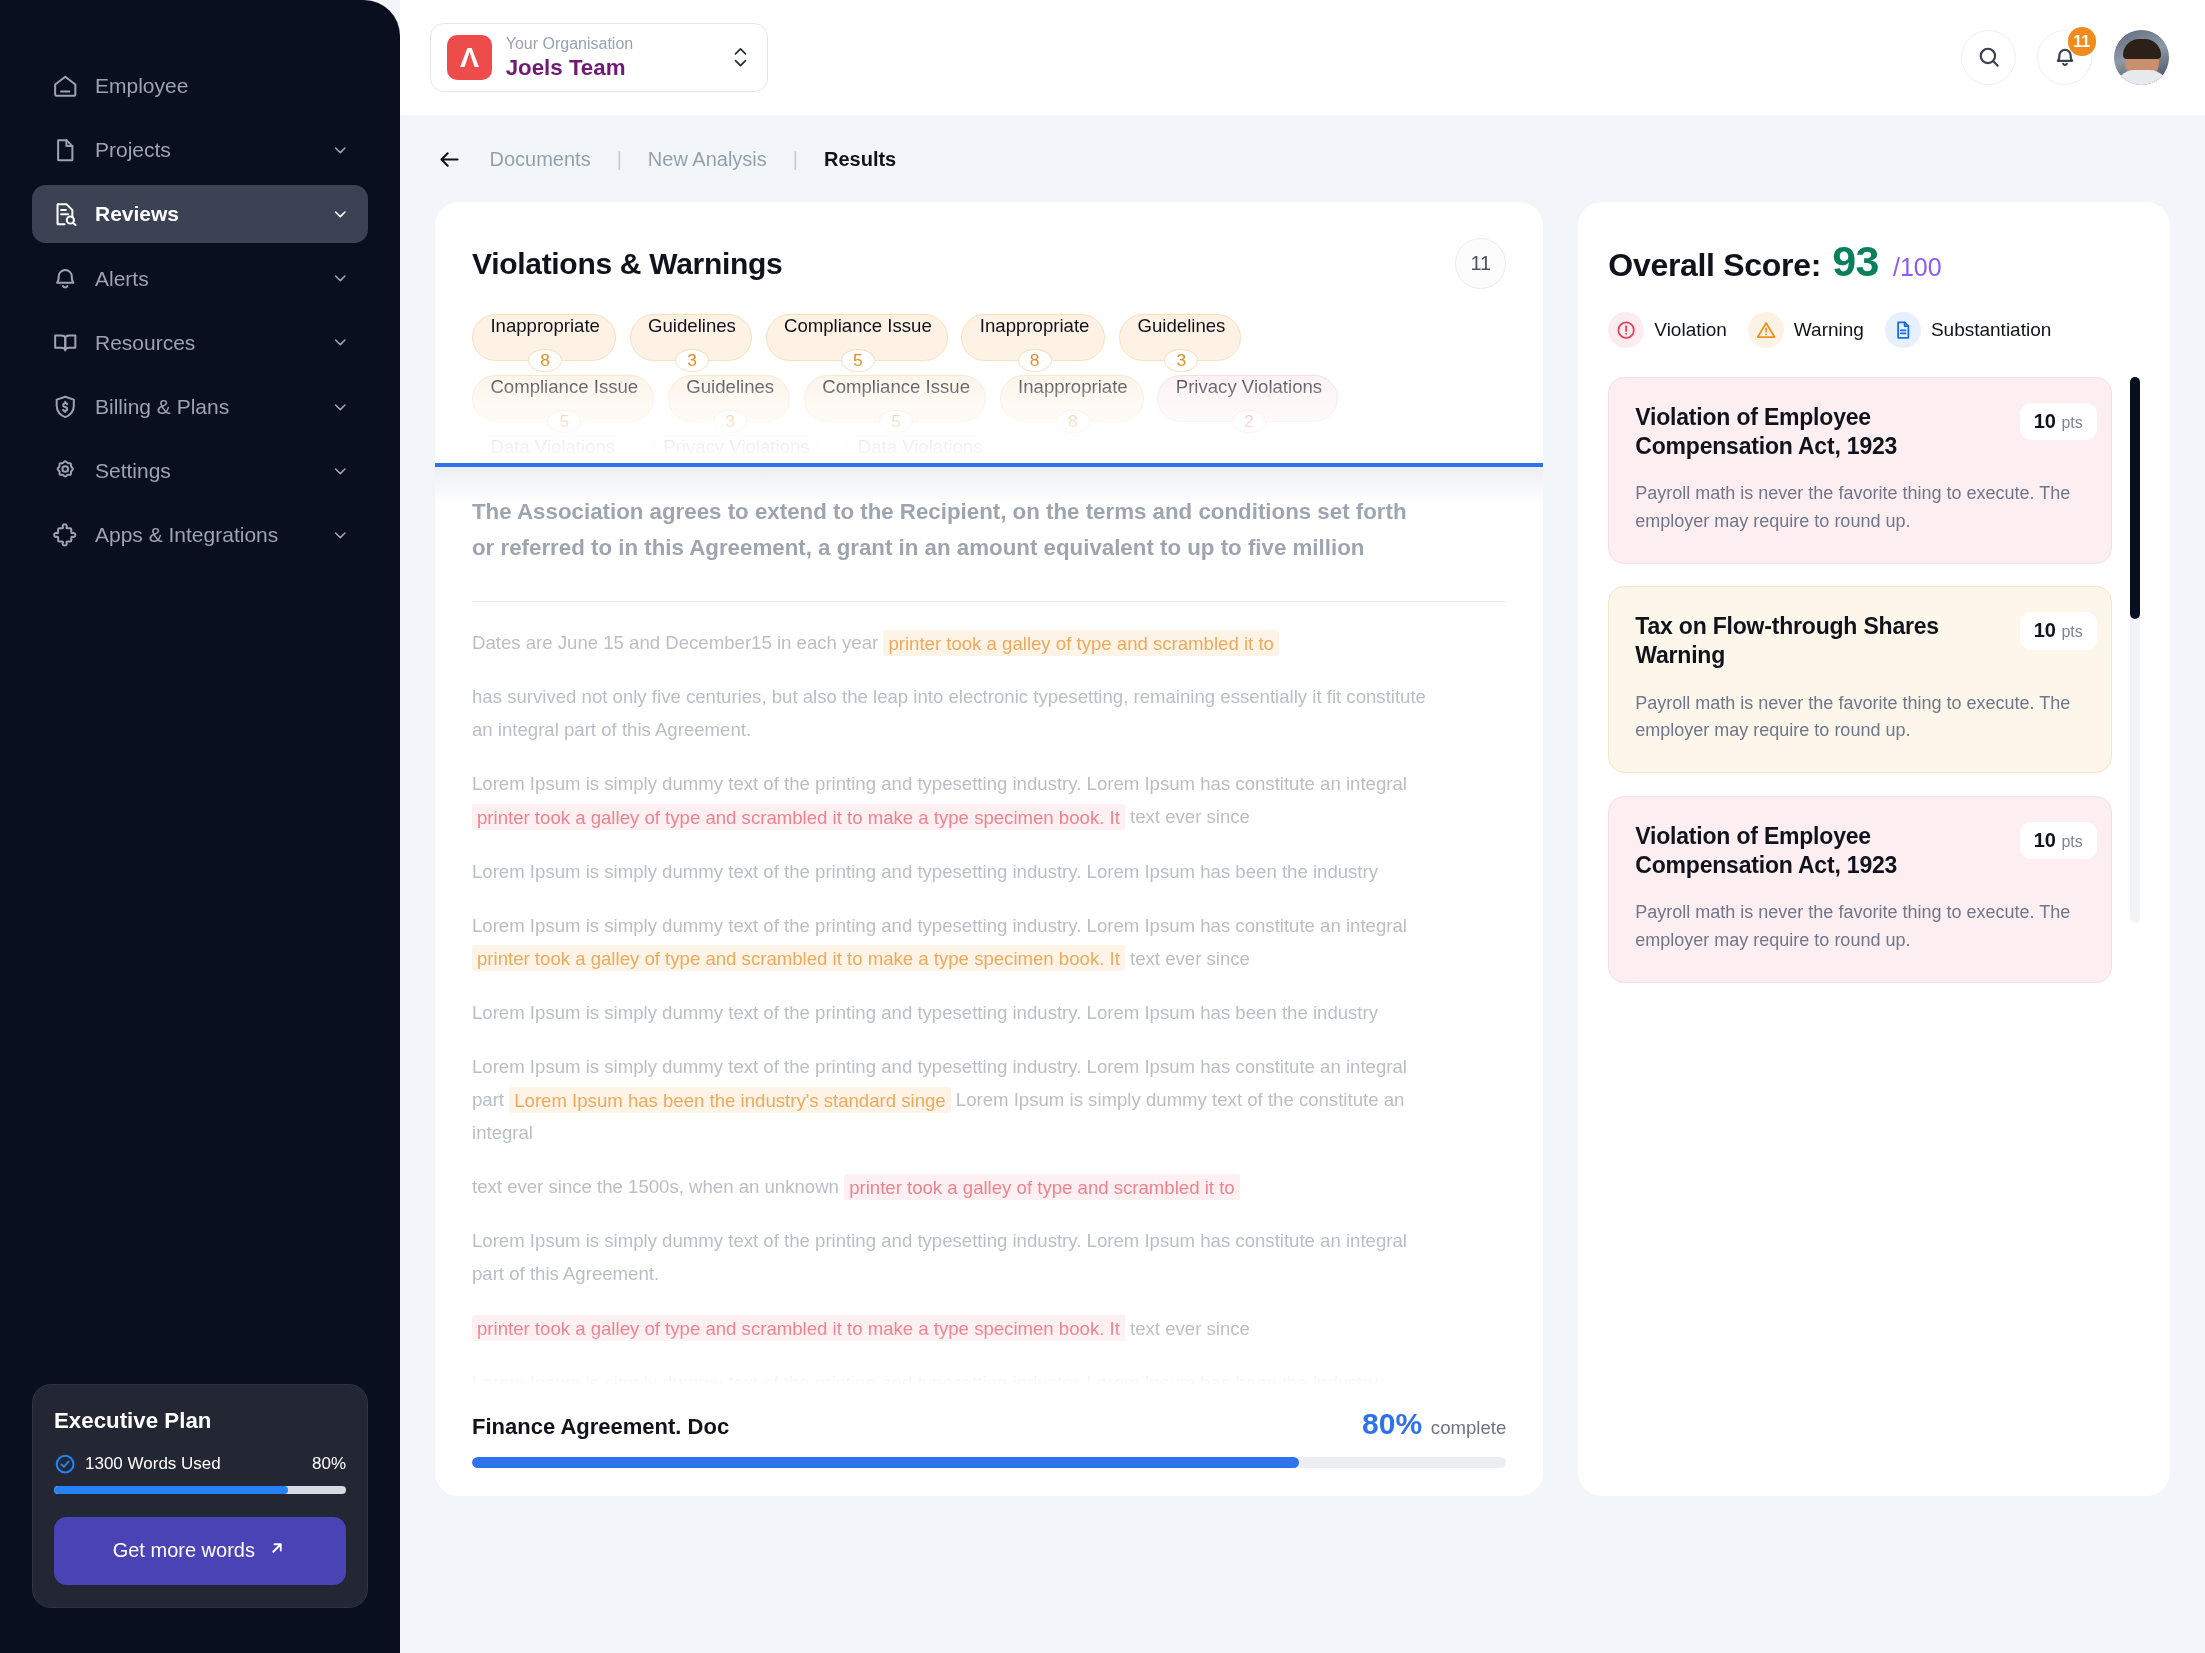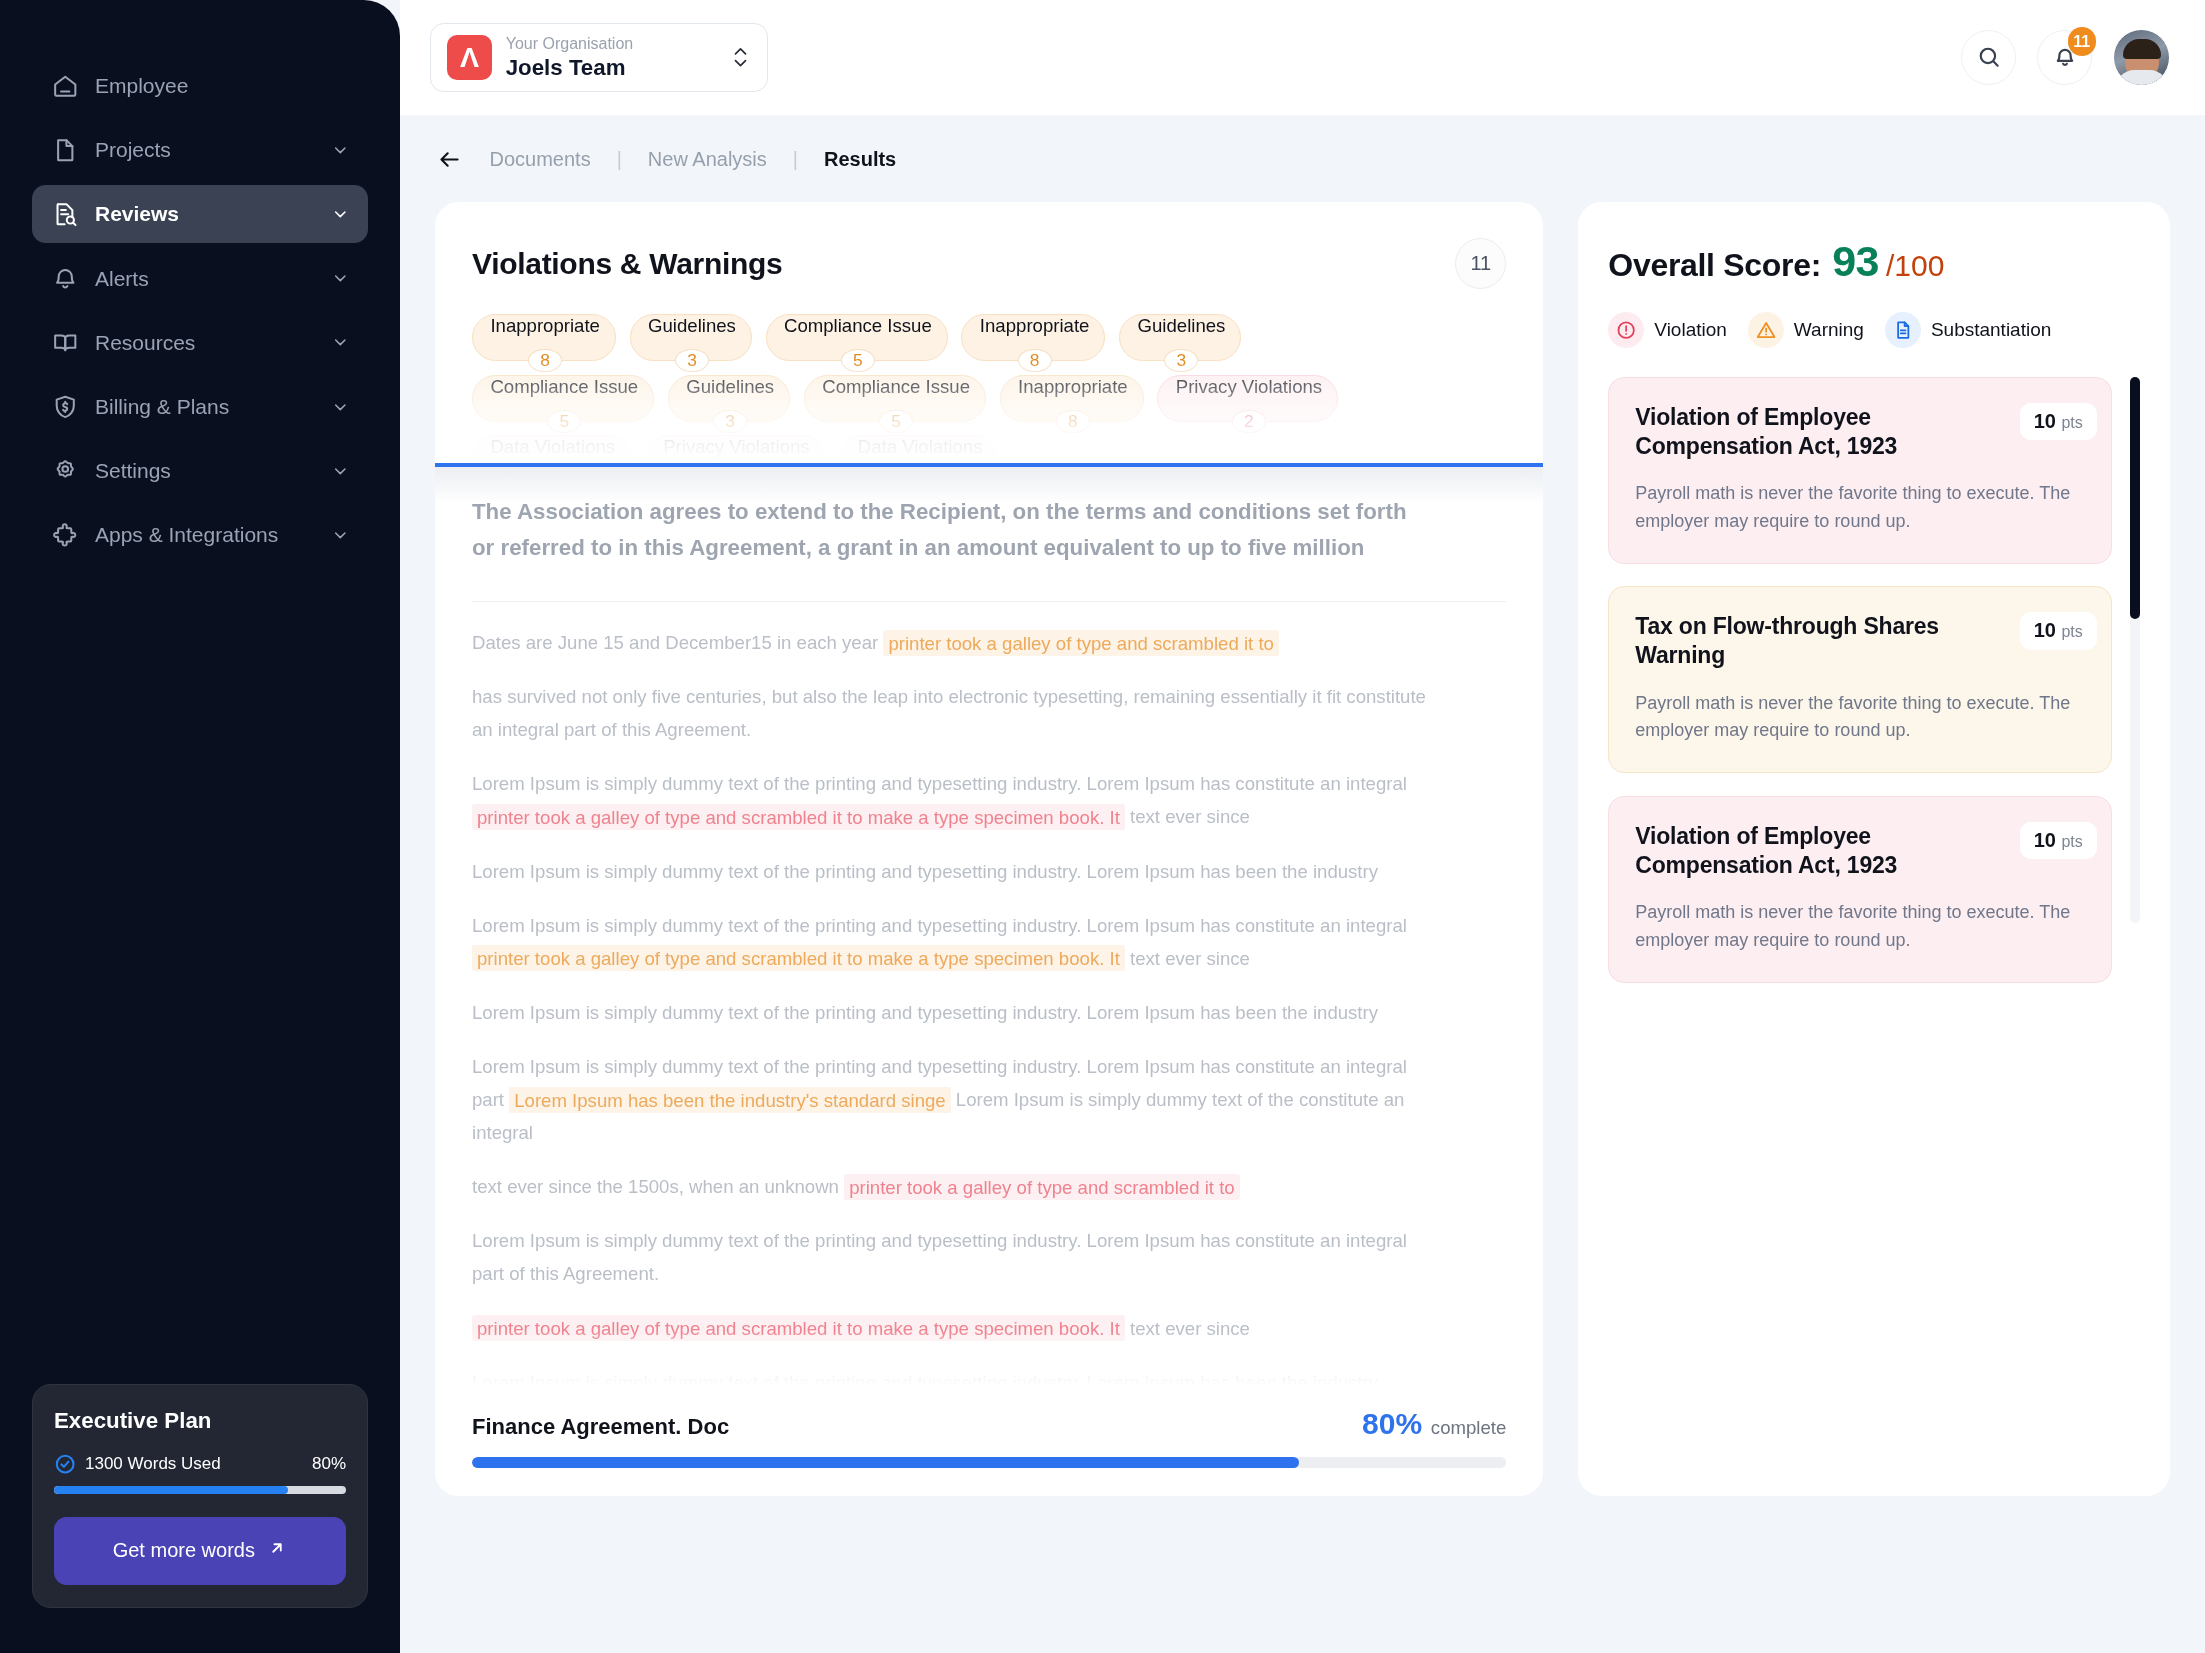--- a/index.html
+++ b/index.html
@@ -85,21 +85,21 @@
     height: 69px; padding: 0 16px; gap: 13.7px; cursor: pointer;
     min-width: 338px;
   }
   .org-logo {
     width: 45px; height: 45px; border-radius: 10px;
     background: #ee4b4b; color: #fff;
     display: flex; align-items: center; justify-content: center;
     font-size: 28.5px; font-weight: 700; flex: none;
   }
   .org-label { font-size: 16px; color: #9ba2ae; line-height: 1.25; }
-  .org-name { font-size: 22.3px; color: #0f172a; font-weight: 600; line-height: 1.25; }
+  .org-name { font-size: 22.3px; color: #701a75; font-weight: 600; line-height: 1.25; }
   .org-chev { margin-left: auto; width: 21px; height: 28.5px; }
   .topbar-right { margin-left: auto; display: flex; align-items: center; gap: 21px; padding-right: 35px; }
   .round-btn {
     width: 55px; height: 55px; border-radius: 50%;
     border: 0.6px solid #eceff4; background: #fff;
     display: flex; align-items: center; justify-content: center;
     position: relative; cursor: pointer;
   }
   .badge-count {
     position: absolute; top: -3.7px; right: -5px;
@@ -224,21 +224,21 @@
   
   .side-card {
     width: 593px; height: 1294px;
     background: #fff; border-radius: 23.6px;
     padding: 35px 30px 0 30px;
     position: relative;
   }
   .score-row { display: flex; align-items: baseline; }
   .score-label { font-size: 32px; font-weight: 700; color: #10131b; letter-spacing: -0.3px; }
   .score-val { font-size: 43px; font-weight: 800; color: #08815a; margin-left: 11.2px; letter-spacing: -0.6px; }
-  .score-max { font-size: 30px; color: #c2410c; margin-left: 7px; }
+  .score-max { font-size: 25px; color: #8b5cf6; margin-left: 14px; }
   .legend { display: flex; align-items: center; gap: 21px; margin-top: 26px; }
   .legend-item { display: flex; align-items: center; gap: 10px; font-size: 19px; color: #10131b; }
   .legend-ic {
     width: 36px; height: 36px; border-radius: 50%;
     display: flex; align-items: center; justify-content: center; flex: none;
   }
   .li-violation { background: #fdecef; }
   .li-warning { background: #fdf3e5; }
   .li-subst { background: #e7f0fe; }
   .cards-scroll { margin-top: 28.5px; position: relative; padding-right: 28.5px; }

